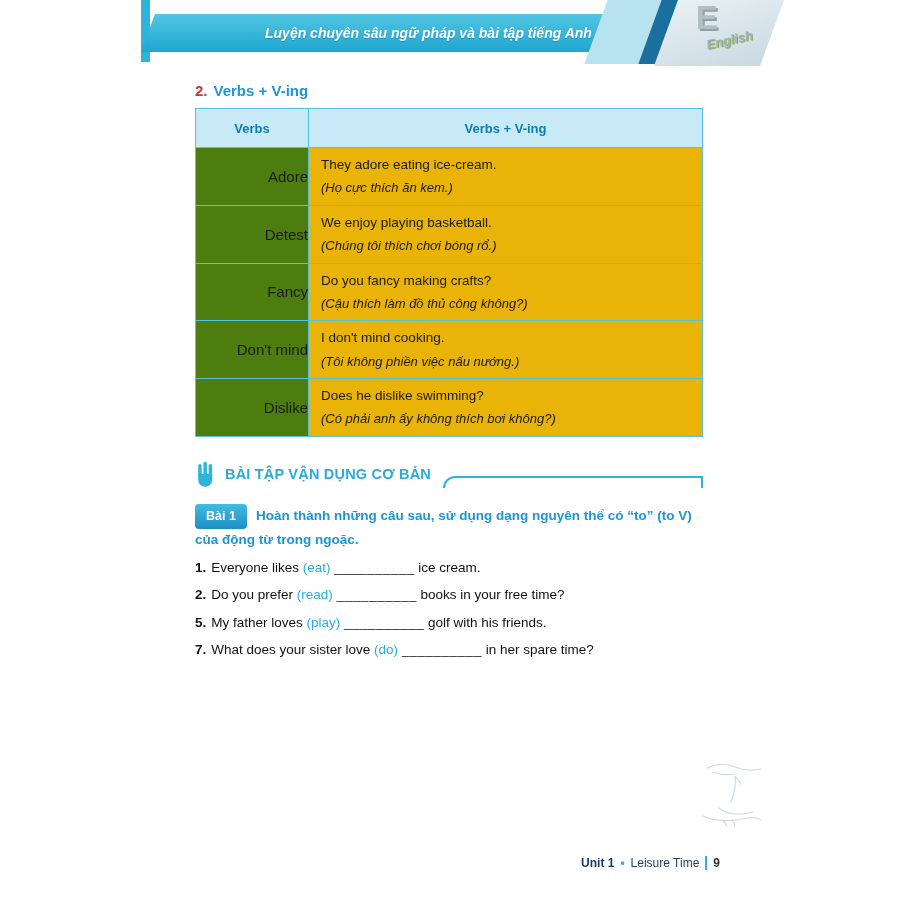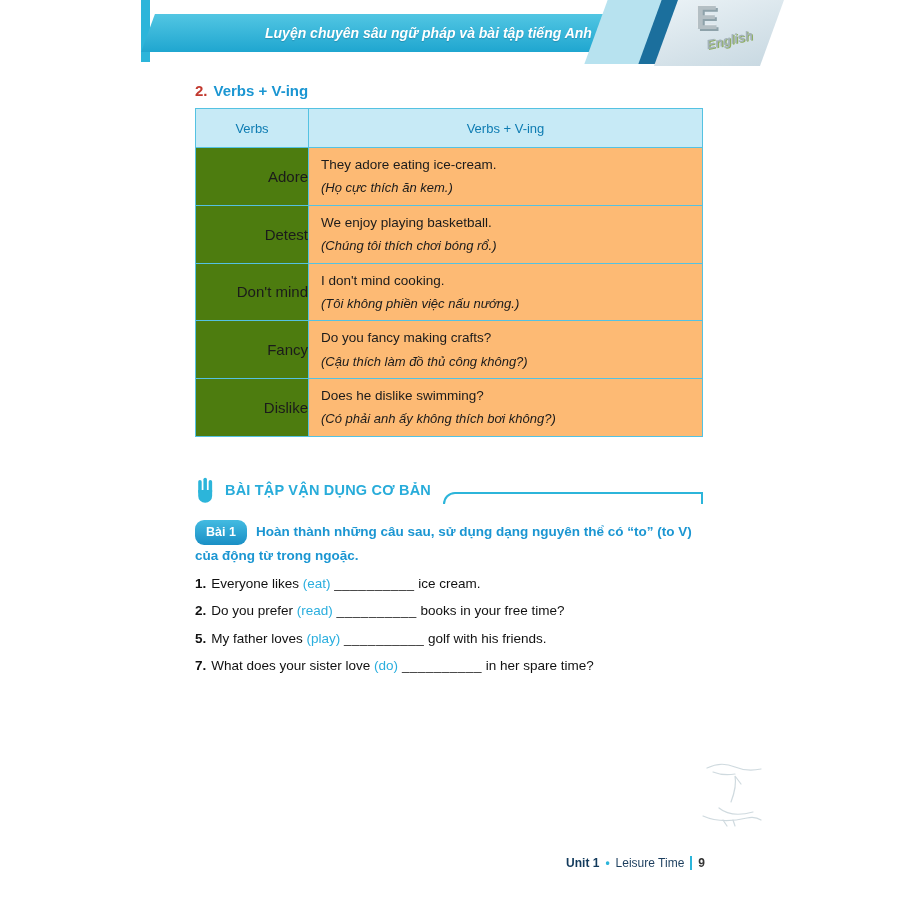--- a/index.html
+++ b/index.html
@@ -38,52 +38,52 @@
   .content { position:absolute; left:195px; top:82px; width:508px; }
 
   .section-heading { display:flex; gap:6px; font-size:15px; margin-bottom:9px; }
   .sec-num   { color:#c2392f; font-weight:700; }
   .sec-title { color:#1b96d2; font-weight:700; }
 
   .intro { font-size:13.5px; margin-bottom:11px; }
 
   table.verbs-table { width:100%; border-collapse:collapse; }
   .verbs-table th, .verbs-table td { border:1px solid #54c2e2; }
-  .verbs-table th { height:39px; background:#c7eaf6; color:#0e7cb2; font-size:13px; font-weight:400; }
+  .verbs-table th { height:39px; background:#c7eaf6; color:#0e7cb2; font-size:13px; font-weight:700; }
   .verbs-table th:first-child { width:113px; }
   td.verb    { text-align:right; background:#4d7c0f; font-size:15px; }
-  td.example { padding:7px 12px; background:#fdba74; }
+  td.example { padding:7px 12px; background:#eab308; }
   td.example .en { font-size:13.5px; line-height:1.5; margin-bottom:3px; }
   td.example .vi { font-size:13px; line-height:1.5; font-style:italic; }
 
   
-  .practice-header { display:flex; align-items:center; gap:8px; margin-top:40px; }
+  .practice-header { display:flex; align-items:center; gap:8px; margin-top:24px; }
   .hand-icon { flex:0 0 auto; display:inline-flex; }
   .practice-title { color:#28acda; font-weight:700; font-size:14.5px; white-space:nowrap; letter-spacing:.2px; }
   .header-line { flex:1; height:12px; margin-top:15px; margin-left:4px;
                  border-top:2.5px solid #2cb5da; border-left:2.5px solid #2cb5da;
                  border-right:2.5px solid #2cb5da; border-top-left-radius:12px; }
 
   .exercise-head { margin-top:16px; font-size:13.5px; line-height:1.7;
                    color:#1b96d2; font-weight:700; }
   .badge { display:inline-block; background:linear-gradient(180deg,#43bbe1,#1a8fc5);
            color:#fff; font-weight:700; font-size:12.5px; padding:2px 11px;
-           border-radius:9px; margin-right:9px; }
+           border-radius:4px; margin-right:9px; }
 
   .items { list-style:none; margin-top:8px; }
   .items li { font-size:13.5px; margin-bottom:12.5px; color:#111; }
   .items .num { font-weight:700; margin-right:5px; }
   .items .hint { color:#2aaede; }
   .items .blank { color:#222; letter-spacing:.5px; }
 
   
   .doodle { position:absolute; left:693px; top:758px; opacity:.55; }
 
   
-  .footer { position:absolute; right:195px; bottom:30px; display:flex; align-items:center;
+  .footer { position:absolute; right:180px; bottom:30px; display:flex; align-items:center;
             gap:6px; font-size:12px; color:#1c3e5e; }
   .footer .unit { font-weight:700; color:#123a5c; }
   .footer .dot  { color:#2cb5da; font-weight:700; }
   .footer .vbar { width:2px; height:14px; background:#2cb5da; }
   .footer .page { font-weight:700; color:#333; }
 </style>
 </head>
 <body>
 
 <div>
@@ -127,31 +127,31 @@
           </td>
         </tr>
         <tr>
           <td class="verb">Detest</td>
           <td class="example">
             <div class="en">We enjoy playing basketball.</div>
             <div class="vi">(Chúng tôi thích chơi bóng rổ.)</div>
           </td>
         </tr>
         <tr>
+          <td class="verb">Fancy</td>
+          <td class="example">
+            <div class="en">Do you fancy making crafts?</div>
+            <div class="vi">(Cậu thích làm đồ thủ công không?)</div>
+          </td>
+        </tr>
+        <tr>
           <td class="verb">Don't mind</td>
           <td class="example">
             <div class="en">I don't mind cooking.</div>
             <div class="vi">(Tôi không phiền việc nấu nướng.)</div>
-          </td>
-        </tr>
-        <tr>
-          <td class="verb">Fancy</td>
-          <td class="example">
-            <div class="en">Do you fancy making crafts?</div>
-            <div class="vi">(Cậu thích làm đồ thủ công không?)</div>
           </td>
         </tr>
         <tr>
           <td class="verb">Dislike</td>
           <td class="example">
             <div class="en">Does he dislike swimming?</div>
             <div class="vi">(Có phải anh ấy không thích bơi không?)</div>
           </td>
         </tr>
       </tbody>

